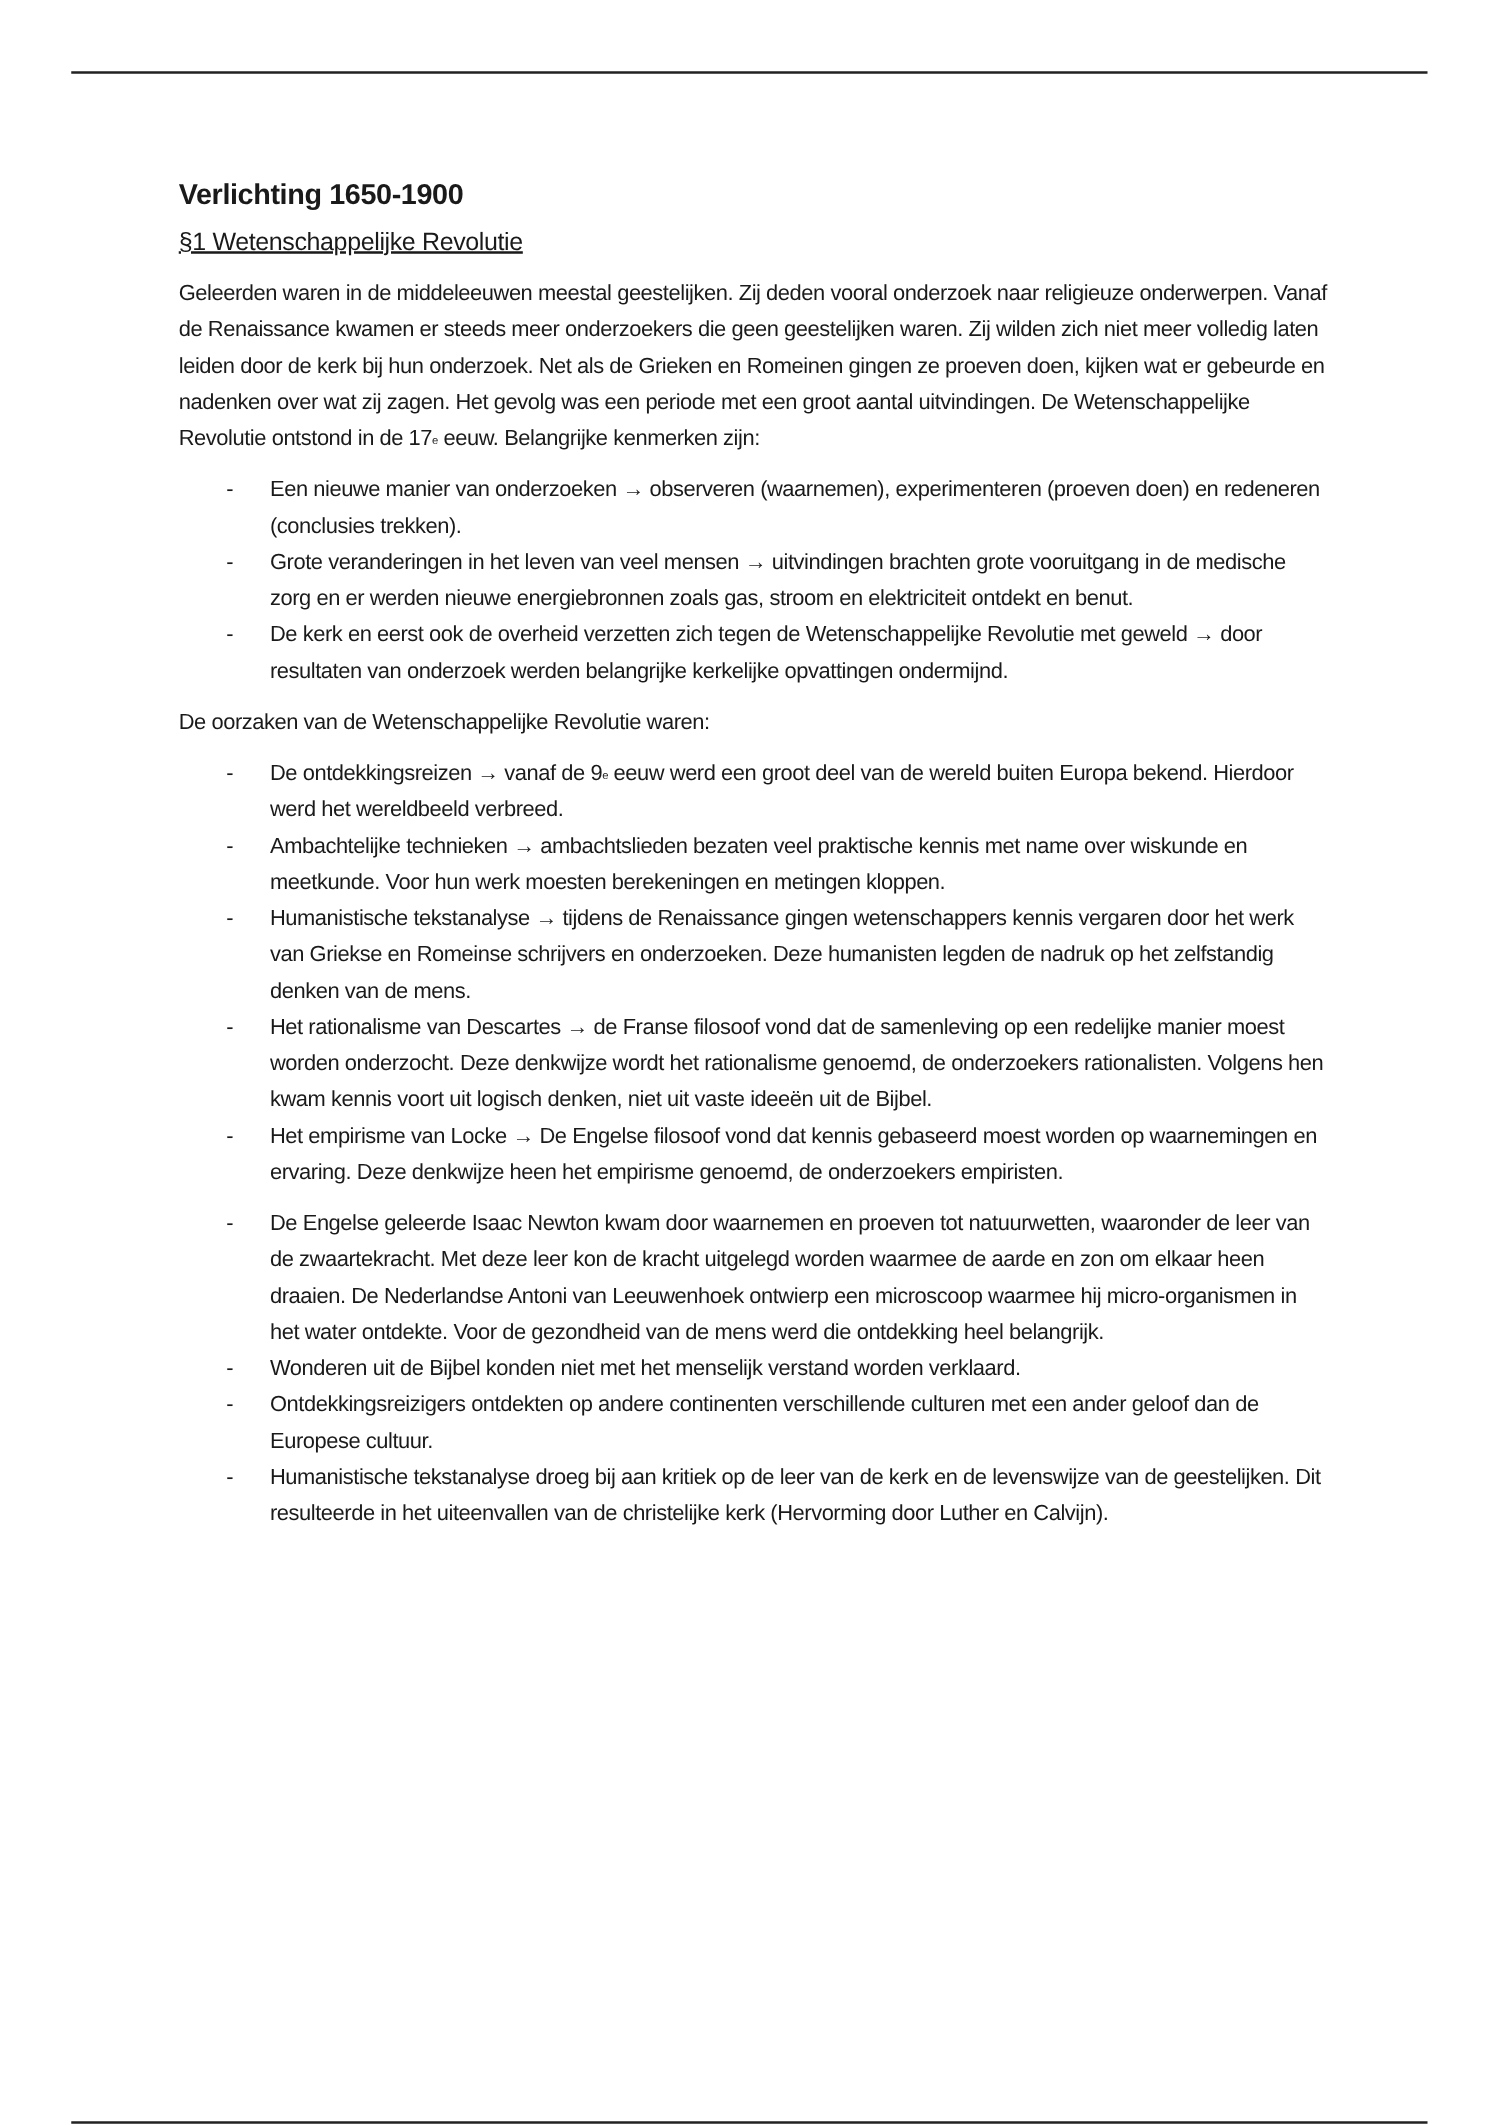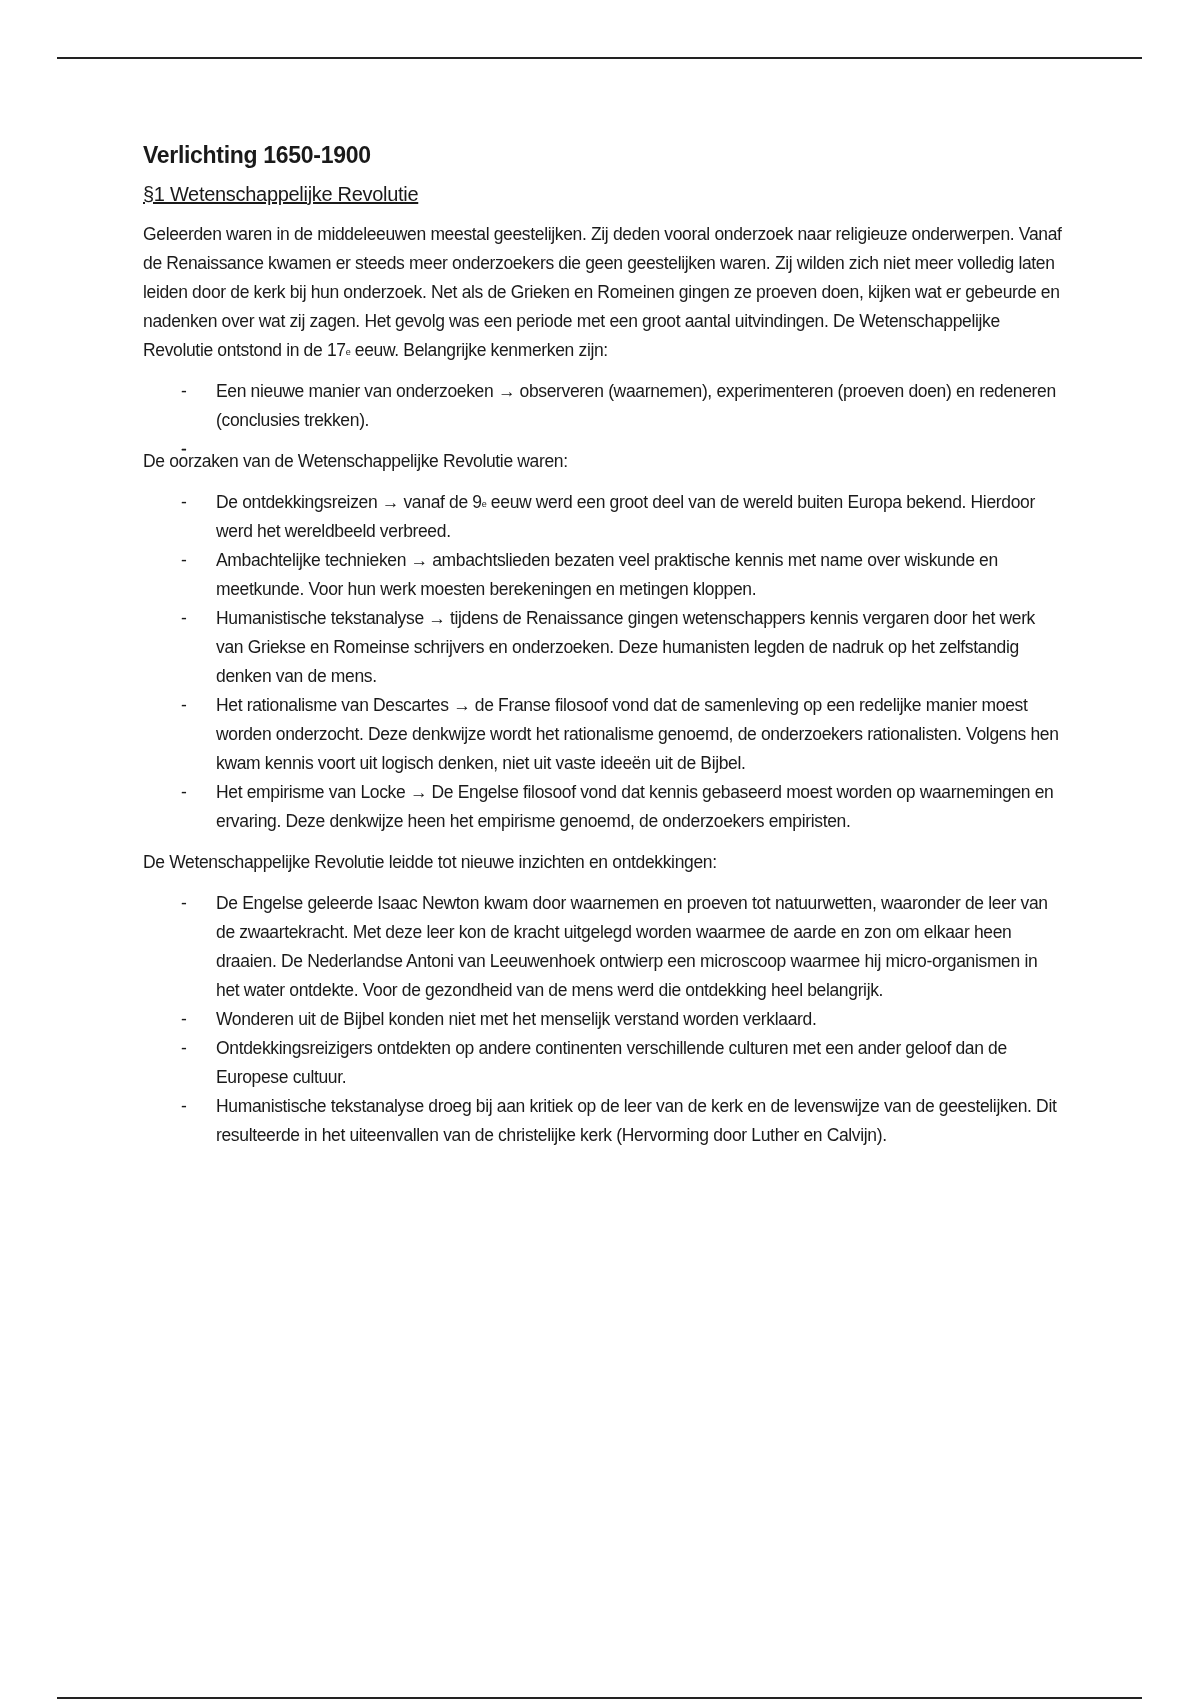--- a/index.html
+++ b/index.html
@@ -23,35 +23,34 @@
 <div class="rule top"></div>
 
 <div class="content">
   <div class="title">Verlichting 1650-1900</div>
   <div class="subtitle">§1 Wetenschappelijke Revolutie</div>
 
   <p class="para"><span>Geleerden waren in de middeleeuwen meestal geestelijken. Zij deden vooral onderzoek naar religieuze onderwerpen. Vanaf de Renaissance kwamen er steeds meer onderzoekers die geen geestelijken waren. Zij wilden zich niet meer volledig laten leiden door de kerk bij hun onderzoek. Net als de Grieken en Romeinen gingen ze proeven doen, kijken wat er gebeurde en nadenken over wat zij zagen. Het gevolg was een periode met een groot aantal uitvindingen. De Wetenschappelijke Revolutie ontstond in de 17</span><sup>e</sup><span> eeuw. Belangrijke kenmerken zijn:</span></p>
 
   <ul class="dash">
     <li><span class="bullet">-</span><span>Een nieuwe manier van onderzoeken → observeren (waarnemen), experimenteren (proeven doen) en redeneren (conclusies trekken).</span></li>
-    <li><span class="bullet">-</span></li>
-    <li><span class="bullet">-</span></li>
+    <li><span class="bullet">-</span><span>Grote veranderingen in het leven van veel mensen → uitvindingen brachten grote vooruitgang in de medische zorg en er werden nieuwe energiebronnen zoals gas, stroom en elektriciteit ontdekt en benut.</span></li>
+    <li><span class="bullet">-</span><span>De kerk en eerst ook de overheid verzetten zich tegen de Wetenschappelijke Revolutie met geweld → door resultaten van onderzoek werden belangrijke kerkelijke opvattingen ondermijnd.</span></li>
   </ul>
 
   <p class="para">De oorzaken van de Wetenschappelijke Revolutie waren:</p>
 
   <ul class="dash">
     <li><span class="bullet">-</span><span>De ontdekkingsreizen → vanaf de 9</span><sup>e</sup><span> eeuw werd een groot deel van de wereld buiten Europa bekend. Hierdoor werd het wereldbeeld verbreed.</span></li>
     <li><span class="bullet">-</span><span>Ambachtelijke technieken → ambachtslieden bezaten veel praktische kennis met name over wiskunde en meetkunde. Voor hun werk moesten berekeningen en metingen kloppen.</span></li>
     <li><span class="bullet">-</span><span>Humanistische tekstanalyse → tijdens de Renaissance gingen wetenschappers kennis vergaren door het werk van Griekse en Romeinse schrijvers en onderzoeken. Deze humanisten legden de nadruk op het zelfstandig denken van de mens.</span></li>
     <li><span class="bullet">-</span><span>Het rationalisme van Descartes → de Franse filosoof vond dat de samenleving op een redelijke manier moest worden onderzocht. Deze denkwijze wordt het rationalisme genoemd, de onderzoekers rationalisten. Volgens hen kwam kennis voort uit logisch denken, niet uit vaste ideeën uit de Bijbel.</span></li>
     <li><span class="bullet">-</span><span>Het empirisme van Locke → De Engelse filosoof vond dat kennis gebaseerd moest worden op waarnemingen en ervaring. Deze denkwijze heen het empirisme genoemd, de onderzoekers empiristen.</span></li>
   </ul>
 
-  <p class="para">De Wetenschappelijke Revolutie leidde tot nieuwe inzichten en ontdekkingen:</p>
 
   <ul class="dash">
     <li><span class="bullet">-</span><span>De Engelse geleerde Isaac Newton kwam door waarnemen en proeven tot natuurwetten, waaronder de leer van de zwaartekracht. Met deze leer kon de kracht uitgelegd worden waarmee de aarde en zon om elkaar heen draaien. De Nederlandse Antoni van Leeuwenhoek ontwierp een microscoop waarmee hij micro-organismen in het water ontdekte. Voor de gezondheid van de mens werd die ontdekking heel belangrijk.</span></li>
     <li><span class="bullet">-</span><span>Wonderen uit de Bijbel konden niet met het menselijk verstand worden verklaard.</span></li>
     <li><span class="bullet">-</span><span>Ontdekkingsreizigers ontdekten op andere continenten verschillende culturen met een ander geloof dan de Europese cultuur.</span></li>
     <li><span class="bullet">-</span><span>Humanistische tekstanalyse droeg bij aan kritiek op de leer van de kerk en de levenswijze van de geestelijken. Dit resulteerde in het uiteenvallen van de christelijke kerk (Hervorming door Luther en Calvijn).</span></li>
   </ul>
 </div>
 
 <div class="rule bottom"></div>

